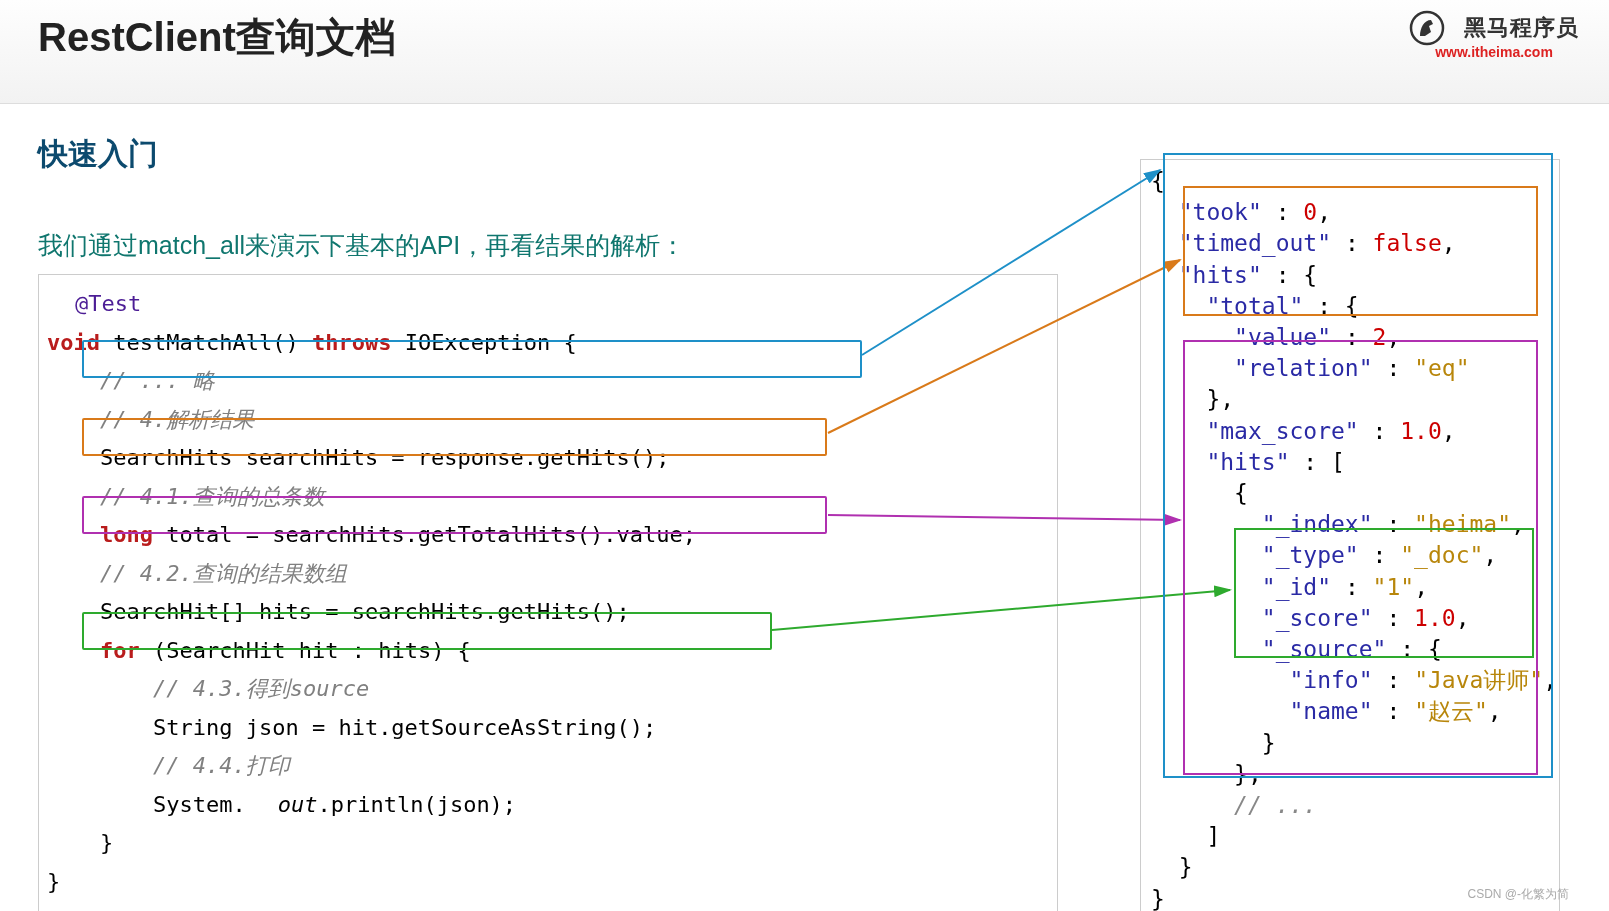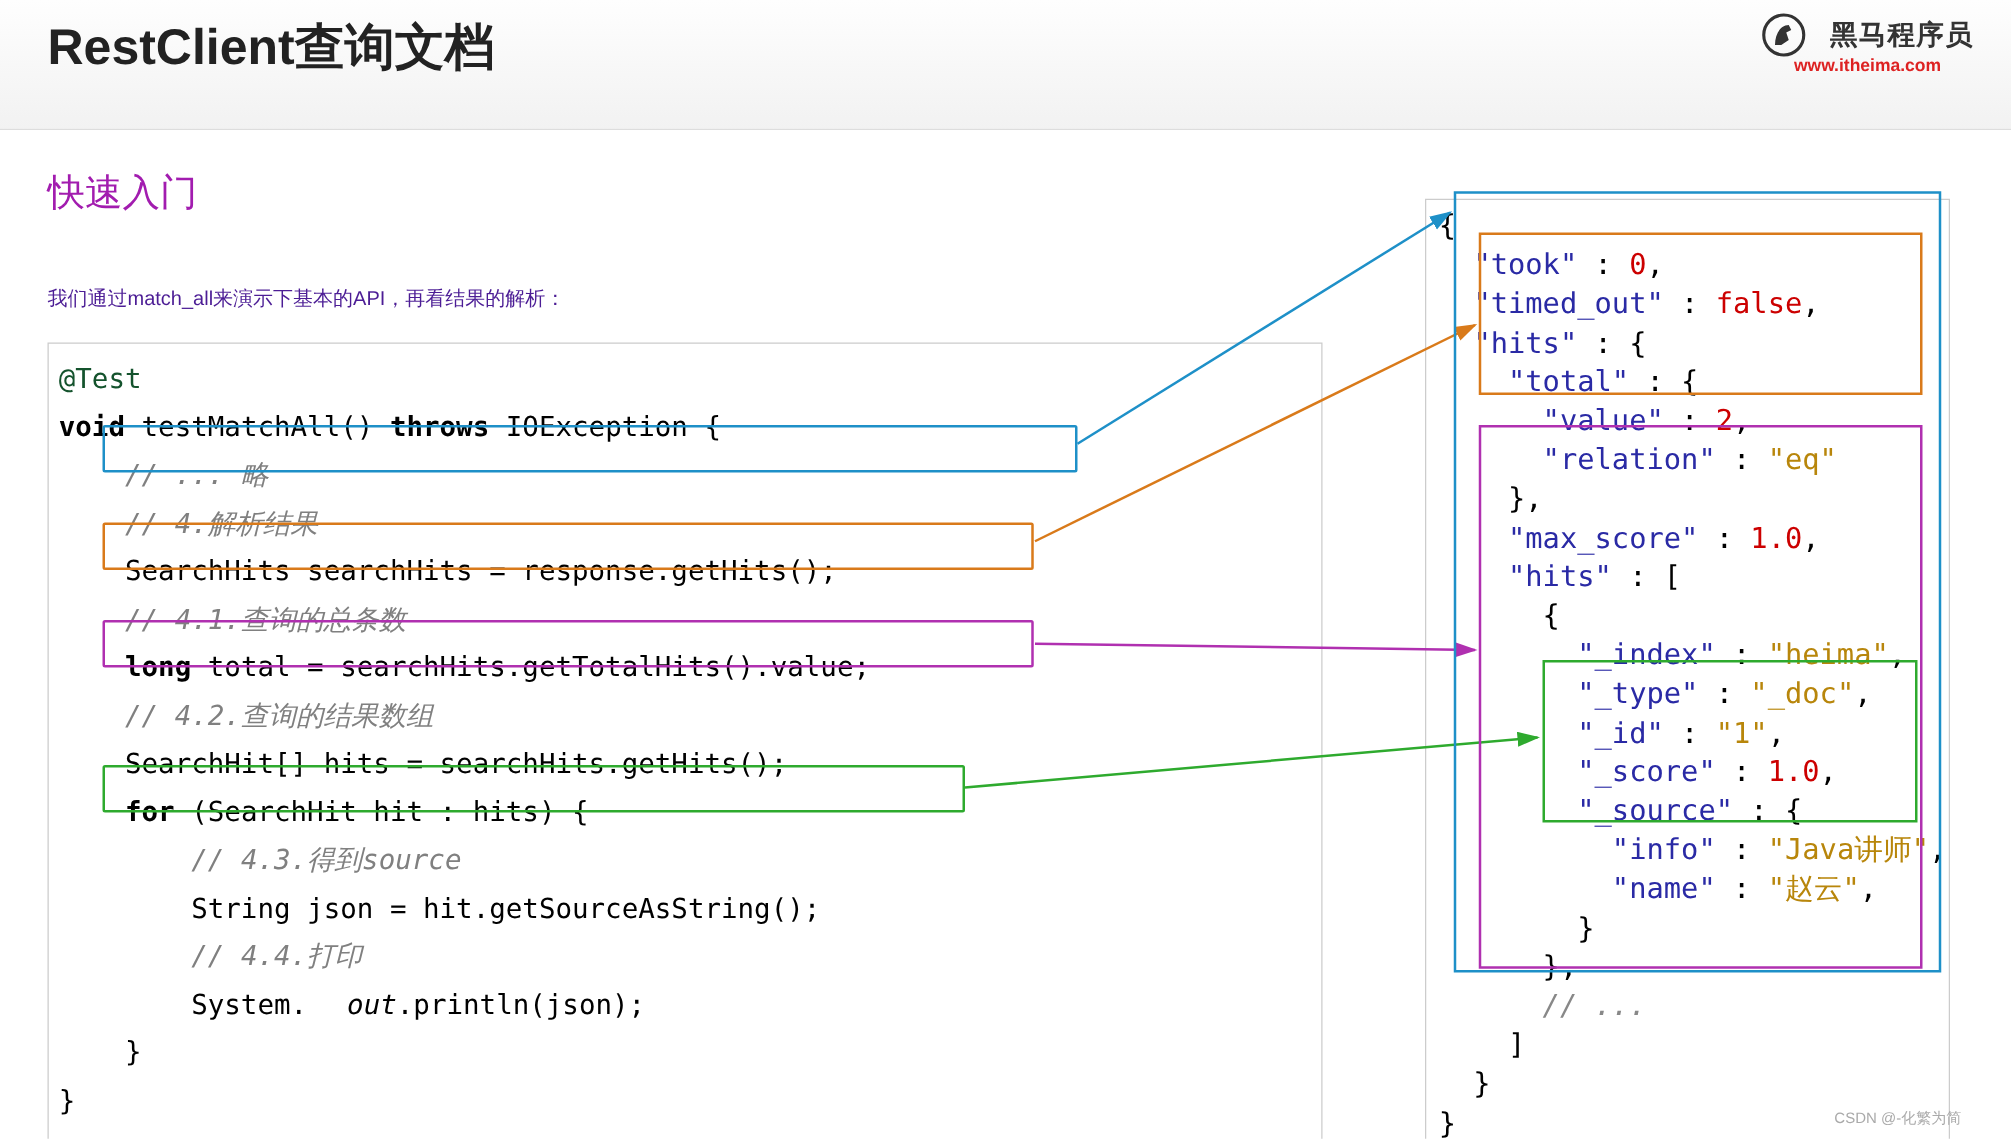--- a/index.html
+++ b/index.html
@@ -52,29 +52,29 @@
     text-align: center;
   }
 
   .content { position: relative; }
 
   .section-title {
     position: absolute;
     left: 38px;
     top: 30px;
     font-size: 30px;
-    font-weight: 400;
-    color: #a21caf;
+    font-weight: 700;
+    color: #0c4a6e;
   }
   .intro-text {
     position: absolute;
     left: 38px;
     top: 125px;
-    font-size: 16px;
-    color: #4c1d95;
+    font-size: 25px;
+    color: #0f766e;
   }
 
   
   .code-left {
     position: absolute;
     left: 38px;
     top: 170px;
     width: 1020px;
     height: 640px;
     border: 1px solid #ccc;
@@ -100,22 +100,22 @@
     line-height: 31.2px;
     color: #000;
     white-space: pre;
   }
   .code-right .key { color: #2a2aa5; }
   .code-right .str { color: #b8860b; }
   .code-right .num { color: #c00; }
   .code-right .bool { color: #c00; }
   .code-right .cmt { color: #888; font-style: italic; }
 
-  .kw { color: #000000; font-weight: 700; }
-  .ann { color: #14532d; }
+  .kw { color: #b91c1c; font-weight: 700; }
+  .ann { color: #4c1d95; margin-left: 28px; }
   .cmt-code { color: #808080; font-style: italic; }
   .static { font-style: italic; margin-left: 32px; }
 
   
   .hl {
     position: absolute;
     background: transparent;
     border-radius: 2px;
     pointer-events: none;
   }

